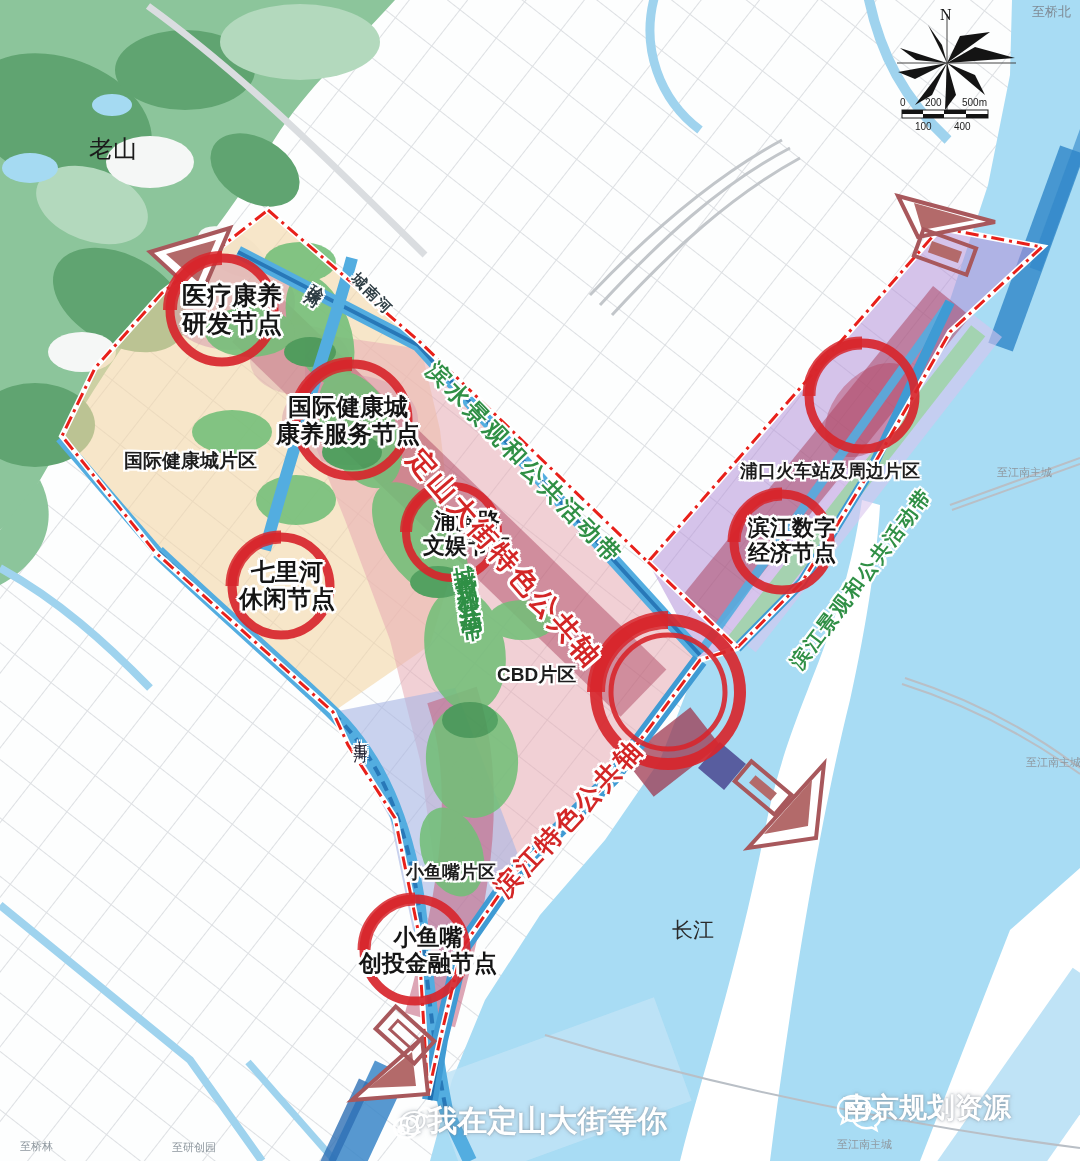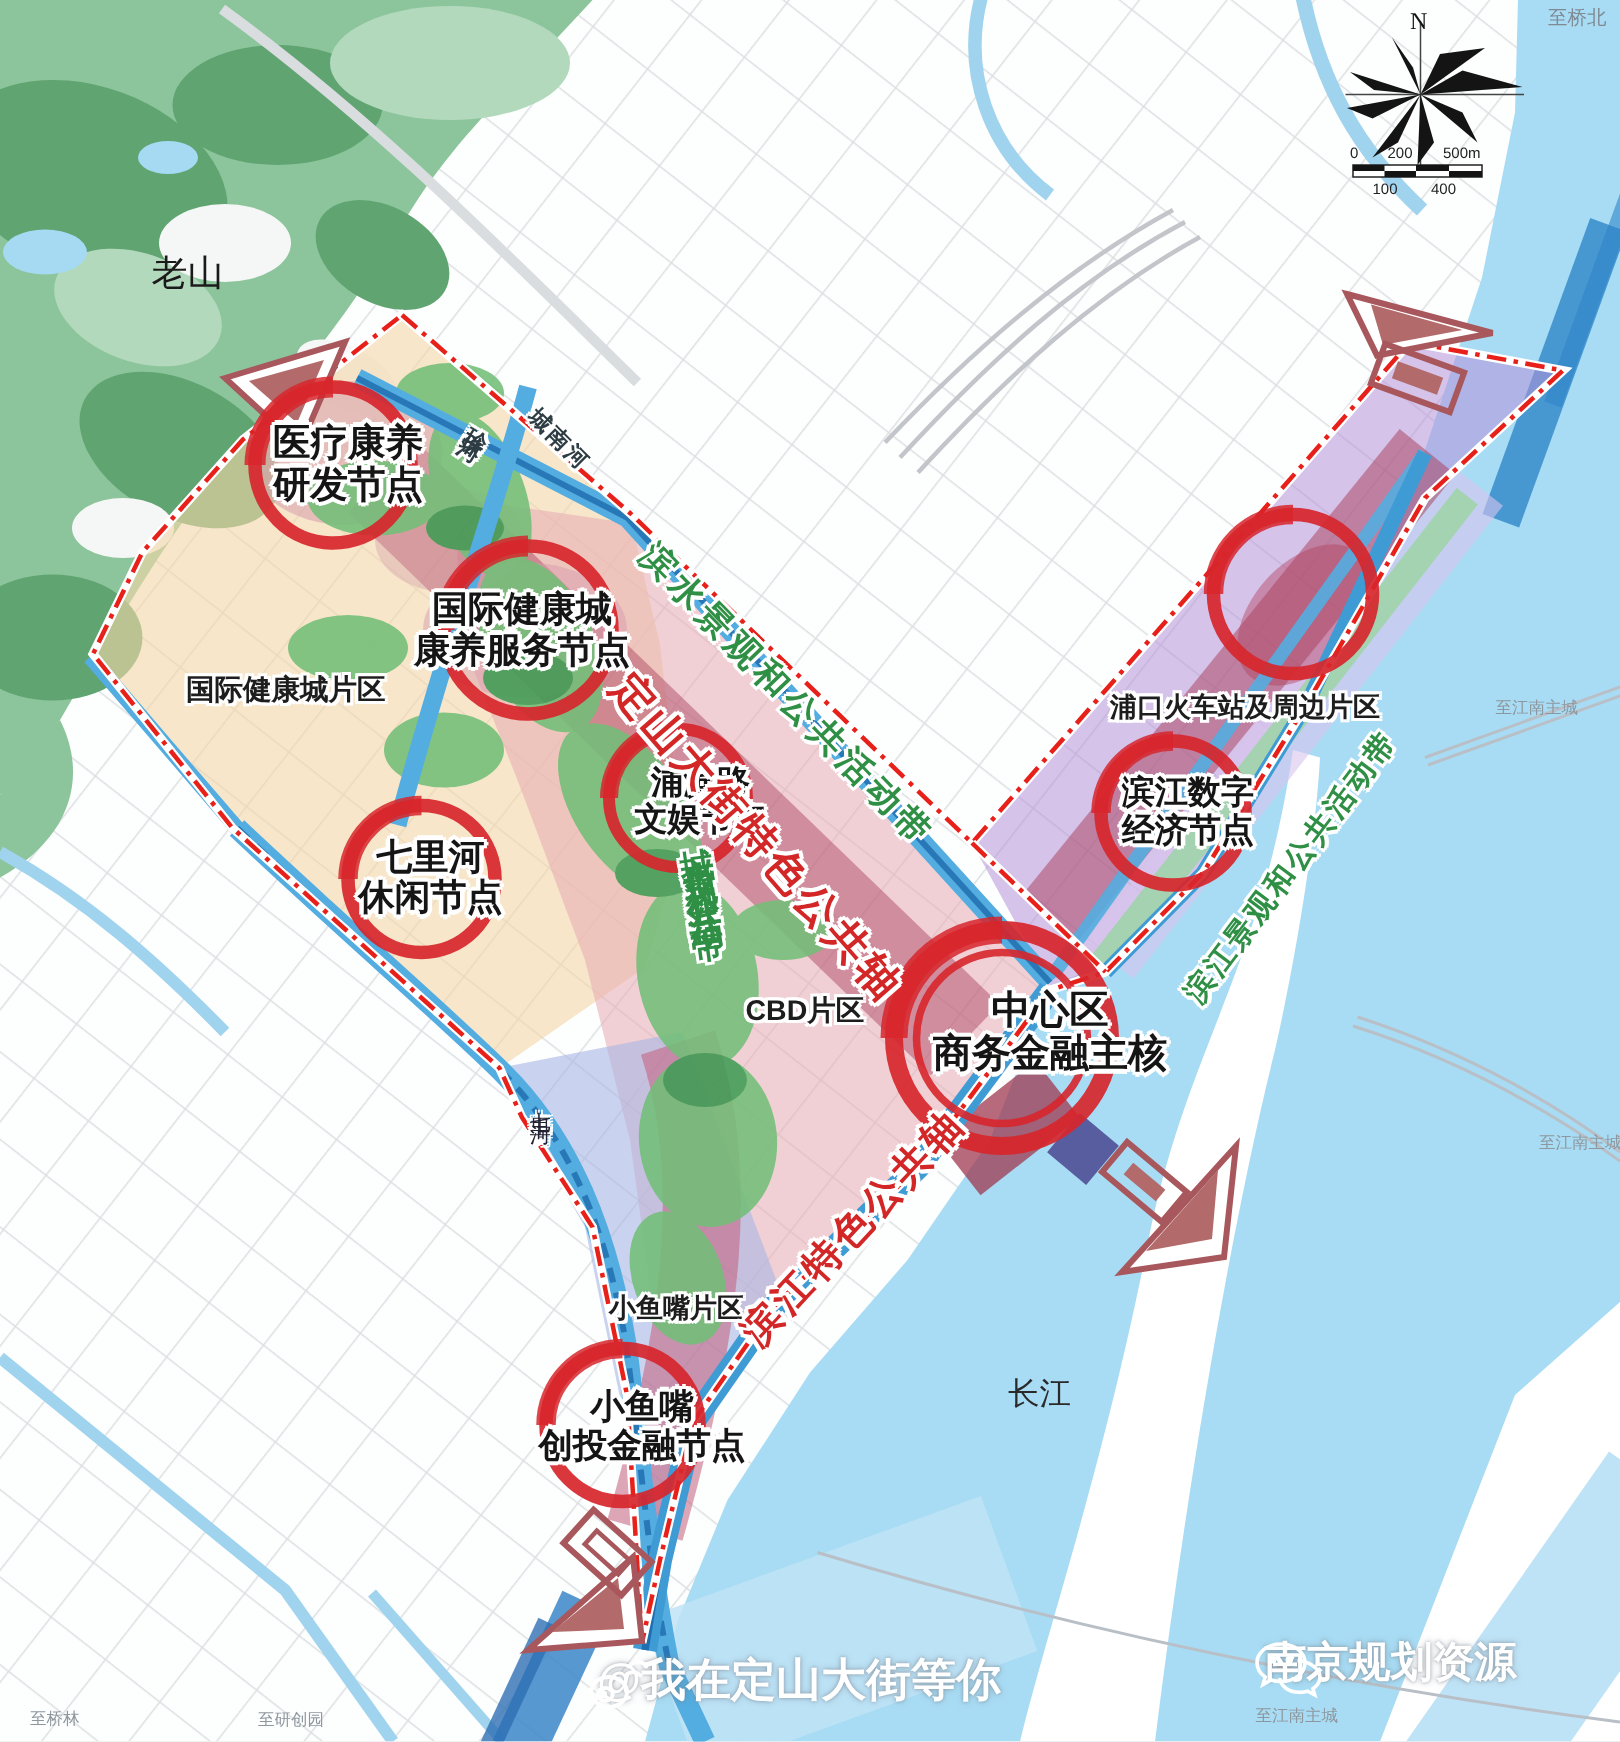--- a/index.html
+++ b/index.html
@@ -228,21 +228,21 @@
 
   <g>
     <rect x="902" y="110" width="86" height="8" fill="#ffffff" stroke="#222" stroke-width="1"></rect>
     <rect x="902" y="110" width="21" height="4" fill="#141414"></rect>
     <rect x="923" y="114" width="21" height="4" fill="#141414"></rect>
     <rect x="944" y="110" width="22" height="4" fill="#141414"></rect>
     <rect x="966" y="114" width="22" height="4" fill="#141414"></rect>
   </g>
 </svg>
 
-  <div class="lbl plain" style="left:101px;top:136px;font-size:24px;color:#1a1a1a;margin-top:34px;">老山</div>
+  <div class="lbl plain" style="left:89px;top:136px;font-size:24px;color:#1a1a1a;">老山</div>
 
   <div class="lbl plain" style="left:672px;top:918px;font-size:21px;color:#2a2a2a;">长江</div>
 
   <div class="lbl river-label halo vert" style="left:352px;top:730px;font-size:14px;font-weight:normal;color:#223;">七里河</div>
 
   <div class="lbl river-label halo vert" style="left:318px;top:276px;font-size:15px;transform:rotate(32deg);transform-origin:50% 0;">珍珠河</div>
 
   <div class="lbl river-label halo" style="left:360px;top:270px;font-size:15px;letter-spacing:2px;transform:rotate(45deg);transform-origin:0 0;">城南河</div>
 
   <div class="lbl district halo" style="left:124px;top:450px;font-size:19px;">国际健康城片区</div>
@@ -258,24 +258,20 @@
     <div>医疗康养</div>
       <div>研发节点</div>
   </div>
   <div class="lbl node-label halo3" style="left:467px;top:534px;font-size:22px;">
     <div>浦滨路</div>
       <div>文娱节点</div>
   </div>
   <div class="lbl node-label halo3" style="left:287px;top:586px;font-size:24px;">
     <div>七里河</div>
       <div>休闲节点</div>
-  </div>
-  <div class="lbl node-label halo3" style="left:700px;top:688px;font-size:26px;">
-    <div>中心区</div>
-      <div>商务金融主核</div>
   </div>
   <div class="lbl node-label halo3" style="left:792px;top:541px;font-size:22px;">
     <div>滨江数字</div>
       <div>经济节点</div>
   </div>
   <div class="lbl node-label halo3" style="left:428px;top:951px;font-size:23px;">
     <div>小鱼嘴</div>
       <div>创投金融节点</div>
   </div>
 

